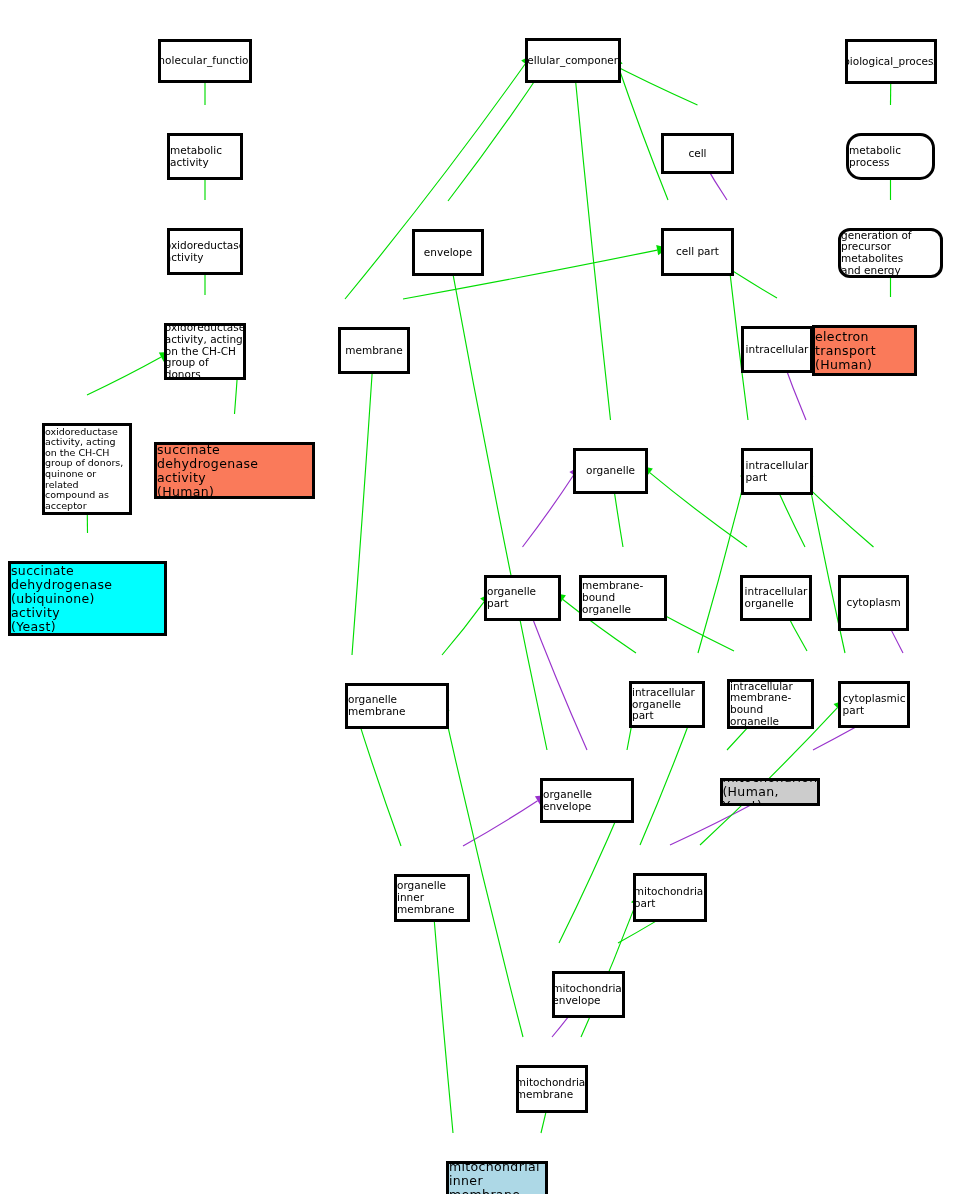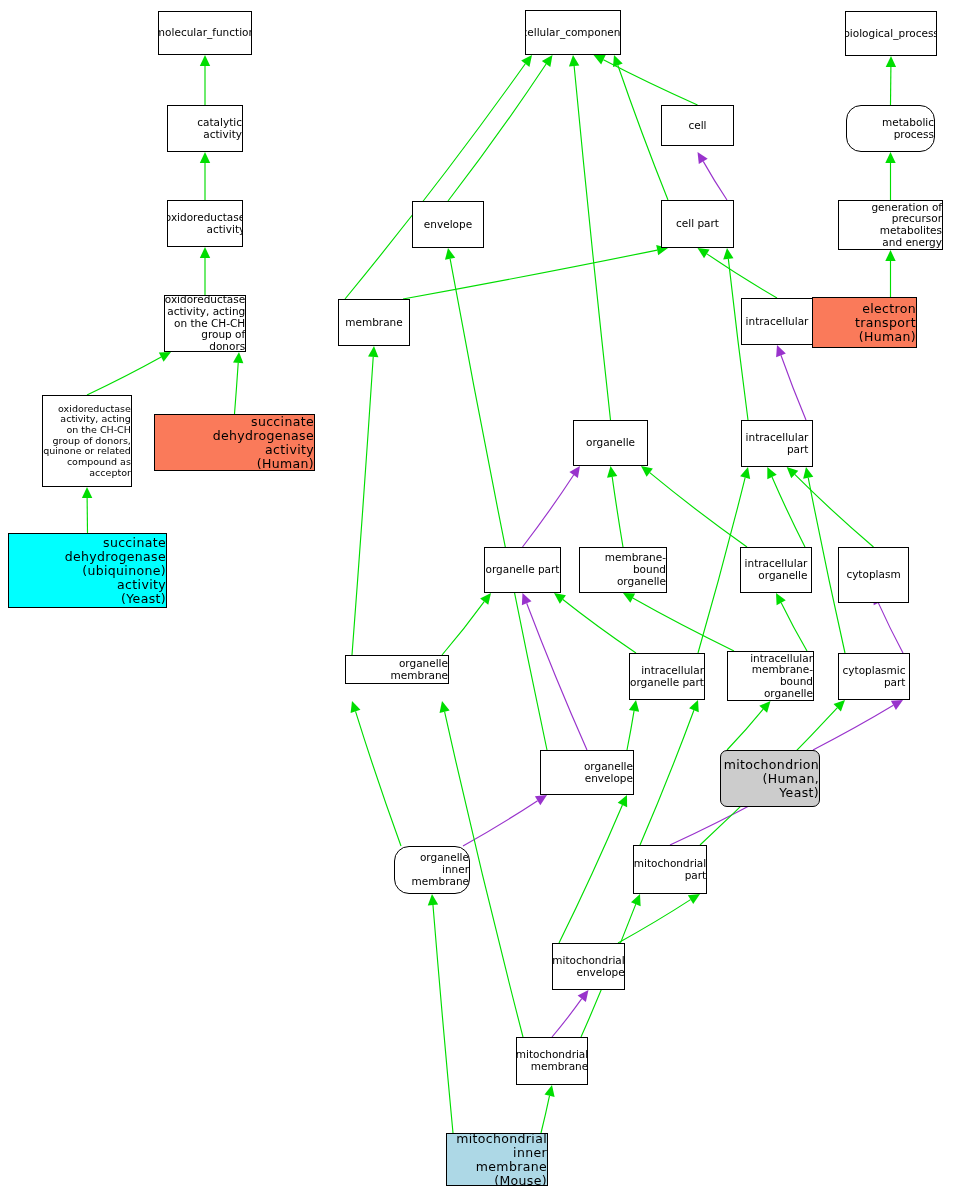--- a/index.html
+++ b/index.html
@@ -7,30 +7,31 @@
     position:relative;
     width:967px;height:1194px;
     background:#ffffff;
     font-family:"DejaVu Sans","Liberation Sans",sans-serif;
     overflow:hidden;
   }
   #edges{position:absolute;left:0;top:0;width:967px;height:1194px;}
   .node{
     position:absolute;
     box-sizing:border-box;
-    border:1px solid #ef4444;
+    border:3px solid #ef4444;
     background:#ffffff;
     display:flex;
     align-items:center;
     justify-content:center;
-    text-align:right;
+    text-align:left;
     line-height:1.12;
     color:#000000;
     white-space:pre-line;
     overflow:hidden;
+    margin-top:28px;
   }
   .n-default{font-size:10.5px;}
   .n-hl{font-size:12.5px;letter-spacing:0.35px;}
   .n-tiny{font-size:9.5px;}
 </style>
 </head>
 <body>
 
 <div id="canvas">
   <svg id="edges" xmlns="http://www.w3.org/2000/svg">
@@ -127,21 +128,21 @@
       <path d="M 453 1133 Q 442.24640882424893 1018.9788909045476 432.9628176484979 904.9577818090953" fill="none" stroke="#00dd00" stroke-width="1.15"></path>
       <polygon points="432,894 438.1428599582521,904.5026316479872 427.7827753387437,905.4129319702034" fill="#00dd00"></polygon>
       <path d="M 890.5 105 Q 890.7113804726191 85.99971368333357 890.8877609452381 66.99942736666715" fill="none" stroke="#00dd00" stroke-width="1.15"></path>
       <polygon points="891,56 896.0874902458444,67.05248582891824 885.6880316446319,66.94636890441606" fill="#00dd00"></polygon>
       <path d="M 890.5 200 Q 890.5 181.5 890.5 163" fill="none" stroke="#00dd00" stroke-width="1.15"></path>
       <polygon points="890.5,152 895.7,163 885.3,163" fill="#00dd00"></polygon>
       <path d="M 890.5 297 Q 890.5 279 890.5 261" fill="none" stroke="#00dd00" stroke-width="1.15"></path>
       <polygon points="890.5,250 895.7,261 885.3,261" fill="#00dd00"></polygon>
     </svg>
 <div class="node n-default" style="left: 158px; top: 11px; width: 94px; height: 44px; background: rgb(255, 255, 255); border-color: rgb(0, 0, 0);">molecular_function</div>
-    <div class="node n-default" style="left: 167px; top: 105px; width: 76px; height: 47px; background: rgb(255, 255, 255); border-color: rgb(0, 0, 0);">catalytic activity</div>
+    <div class="node n-default" style="left: 167px; top: 105px; width: 76px; height: 47px; background: rgb(255, 255, 255); border-color: rgb(0, 0, 0);">metabolic activity</div>
     <div class="node n-default" style="left: 167px; top: 200px; width: 76px; height: 47px; background: rgb(255, 255, 255); border-color: rgb(0, 0, 0);">oxidoreductase
 activity</div>
     <div class="node n-default" style="left: 164px; top: 295px; width: 82px; height: 57px; background: rgb(255, 255, 255); border-color: rgb(0, 0, 0);">oxidoreductase
 activity, acting
 on the CH-CH
 group of donors</div>
     <div class="node n-tiny" style="left: 42px; top: 395px; width: 90px; height: 92px; background: rgb(255, 255, 255); border-color: rgb(0, 0, 0);">oxidoreductase
 activity, acting
 on the CH-CH
 group of donors,
@@ -163,42 +164,42 @@
     <div class="node n-default" style="left: 741px; top: 298px; width: 72px; height: 47px; background: rgb(255, 255, 255); border-color: rgb(0, 0, 0);">intracellular</div>
     <div class="node n-default" style="left: 573px; top: 420px; width: 75px; height: 46px; background: rgb(255, 255, 255); border-color: rgb(0, 0, 0);">organelle</div>
     <div class="node n-default" style="left: 741px; top: 420px; width: 72px; height: 47px; background: rgb(255, 255, 255); border-color: rgb(0, 0, 0);">intracellular
 part</div>
     <div class="node n-default" style="left: 484px; top: 547px; width: 77px; height: 46px; background: rgb(255, 255, 255); border-color: rgb(0, 0, 0);">organelle part</div>
     <div class="node n-default" style="left: 579px; top: 547px; width: 88px; height: 46px; background: rgb(255, 255, 255); border-color: rgb(0, 0, 0);">membrane-bound
 organelle</div>
     <div class="node n-default" style="left: 740px; top: 547px; width: 72px; height: 46px; background: rgb(255, 255, 255); border-color: rgb(0, 0, 0);">intracellular
 organelle</div>
     <div class="node n-default" style="left: 838px; top: 547px; width: 71px; height: 56px; background: rgb(255, 255, 255); border-color: rgb(0, 0, 0);">cytoplasm</div>
-    <div class="node n-default" style="left: 345px; top: 655px; width: 104px; height: 29px; background: rgb(255, 255, 255); border-color: rgb(0, 0, 0);">organelle membrane</div>
+    <div class="node n-default" style="left: 345px; top: 655px; width: 104px; height: 46px; background: rgb(255, 255, 255); border-color: rgb(0, 0, 0);">organelle membrane</div>
     <div class="node n-default" style="left: 629px; top: 653px; width: 76px; height: 47px; background: rgb(255, 255, 255); border-color: rgb(0, 0, 0);">intracellular
 organelle part</div>
     <div class="node n-default" style="left: 727px; top: 651px; width: 87px; height: 50px; background: rgb(255, 255, 255); border-color: rgb(0, 0, 0);">intracellular
 membrane-bound
 organelle</div>
     <div class="node n-default" style="left: 838px; top: 653px; width: 72px; height: 47px; background: rgb(255, 255, 255); border-color: rgb(0, 0, 0);">cytoplasmic
 part</div>
     <div class="node n-default" style="left: 540px; top: 750px; width: 94px; height: 45px; background: rgb(255, 255, 255); border-color: rgb(0, 0, 0);">organelle envelope</div>
-    <div class="node n-hl" style="left: 720px; top: 750px; width: 100px; height: 57px; background: rgb(204, 204, 204); border-color: rgb(0, 0, 0); border-radius: 7px;">mitochondrion
+    <div class="node n-hl" style="left: 720px; top: 750px; width: 100px; height: 28px; background: rgb(204, 204, 204); border-color: rgb(0, 0, 0);">mitochondrion
 (Human, Yeast)</div>
-    <div class="node n-default" style="left: 394px; top: 846px; width: 76px; height: 48px; background: rgb(255, 255, 255); border-color: rgb(0, 0, 0); border-radius: 15px;">organelle inner
+    <div class="node n-default" style="left: 394px; top: 846px; width: 76px; height: 48px; background: rgb(255, 255, 255); border-color: rgb(0, 0, 0);">organelle inner
 membrane</div>
     <div class="node n-default" style="left: 633px; top: 845px; width: 74px; height: 49px; background: rgb(255, 255, 255); border-color: rgb(0, 0, 0);">mitochondrial
 part</div>
     <div class="node n-default" style="left: 552px; top: 943px; width: 73px; height: 47px; background: rgb(255, 255, 255); border-color: rgb(0, 0, 0);">mitochondrial
 envelope</div>
     <div class="node n-default" style="left: 516px; top: 1037px; width: 72px; height: 48px; background: rgb(255, 255, 255); border-color: rgb(0, 0, 0);">mitochondrial
 membrane</div>
     <div class="node n-hl" style="left: 446px; top: 1133px; width: 102px; height: 53px; background: rgb(173, 216, 230); border-color: rgb(0, 0, 0);">mitochondrial
 inner membrane
 (Mouse)</div>
     <div class="node n-default" style="left: 845px; top: 11px; width: 92px; height: 45px; background: rgb(255, 255, 255); border-color: rgb(0, 0, 0);">biological_process</div>
     <div class="node n-default" style="left: 846px; top: 105px; width: 89px; height: 47px; background: rgb(255, 255, 255); border-color: rgb(0, 0, 0); border-radius: 15px;">metabolic process</div>
-    <div class="node n-default" style="left: 838px; top: 200px; width: 105px; height: 50px; background: rgb(255, 255, 255); border-color: rgb(0, 0, 0);">generation of
+    <div class="node n-default" style="left: 838px; top: 200px; width: 105px; height: 50px; background: rgb(255, 255, 255); border-color: rgb(0, 0, 0); border-radius: 12px;">generation of
 precursor metabolites
 and energy</div>
     <div class="node n-hl" style="left: 812px; top: 297px; width: 105px; height: 51px; background: rgb(250, 122, 90); border-color: rgb(0, 0, 0);">electron transport
 (Human)</div>
   </div>
 
 </body></html>

